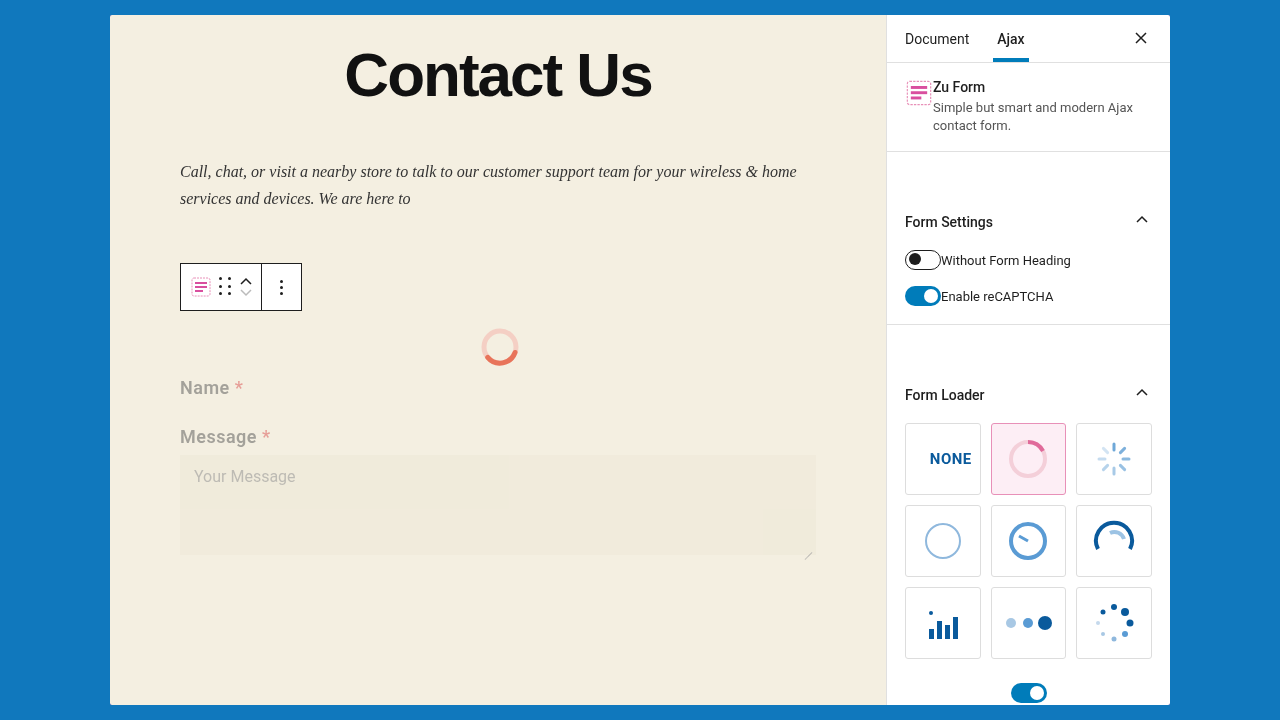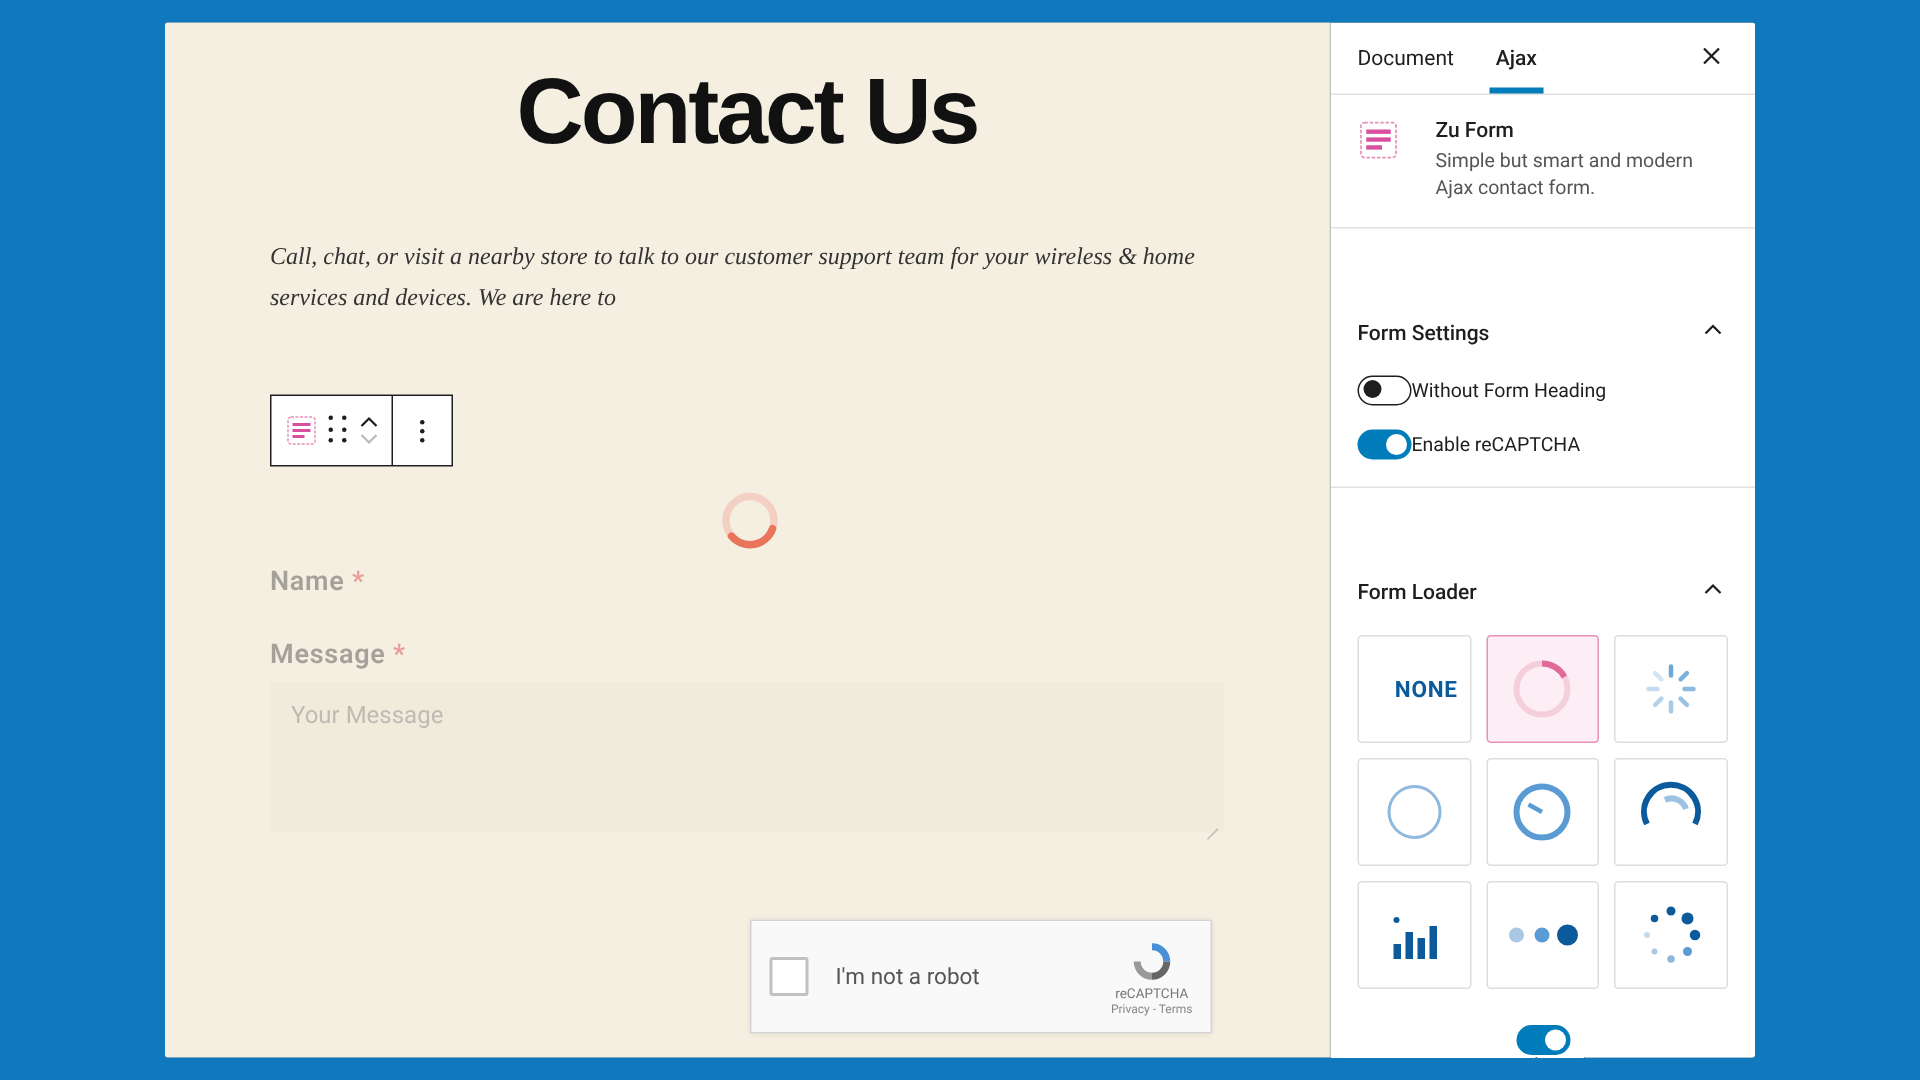--- a/index.html
+++ b/index.html
@@ -10,21 +10,21 @@
     height: 720px;
     overflow: hidden;
     position: relative;
   }
   .app-frame {
     position: absolute;
     left: 110px;
     top: 15px;
     width: 1060px;
     height: 690px;
-    background: #a3a3a3;
+    background: #4c1d95;
     display: flex;
     border-radius: 2px;
     overflow: hidden;
   }
   .editor {
     flex: 1;
     background: #f4efe1;
     position: relative;
     overflow: hidden;
   }
@@ -197,21 +197,21 @@
   .sb-close {
     margin-left:auto;
     font-size:18px;
     color:#1e1e1e;
     cursor:pointer;
     padding:4px;
   }
   .sb-block-header {
     display:flex;
     padding: 16px 18px;
-    gap: 24px;
+    gap: 0;
     border-bottom:1px solid #e0e0e0;
   }
   .sb-block-icon {
     width:28px;height:28px;flex-shrink:0;
   }
   .sb-block-title { font-size:14px; font-weight:500; color:#1e1e1e; }
   .sb-block-desc { font-size:13px; color:#555; margin-top:4px; line-height:1.4; }
   
   .sb-section {
     border-bottom:1px solid #e0e0e0;
@@ -331,33 +331,20 @@
       <div style="height:20px"></div>
       <div class="field-label">
         <span>Message</span> <span class="req">*</span>
       </div>
       <div class="textarea-wrap">
         <textarea class="textarea" placeholder="Your Message" style=""></textarea>
         <div class="textarea-resize"></div>
       </div>
     </div>
 
-    <div class="recaptcha">
-      <div class="recaptcha-check"></div>
-      <div class="recaptcha-label">I'm not a robot</div>
-      <div class="recaptcha-logo">
-        <svg viewBox="0 0 32 32">
-            <path d="M16 3 A13 13 0 0 1 29 16 L24 16 A8 8 0 0 0 16 8 Z" fill="#4a90d9"></path>
-            <path d="M29 16 A13 13 0 0 1 16 29 L16 24 A8 8 0 0 0 24 16 Z" fill="#666"></path>
-            <path d="M16 29 A13 13 0 0 1 3 16 L8 16 A8 8 0 0 0 16 24 Z" fill="#999"></path>
-          </svg>
-        <div>reCAPTCHA</div>
-        <div class="recaptcha-links">Privacy - Terms</div>
-      </div>
-    </div>
   </div>
 
   <div class="sidebar">
     <div class="sb-tabs">
       <div class="sb-tab">Document</div>
       <div class="sb-tab active">Ajax</div>
       <div class="sb-close">
         <svg width="14" height="14" viewBox="0 0 14 14">
             <path d="M2 2 L12 12 M12 2 L2 12" stroke="#1e1e1e" stroke-width="1.5"></path>
           </svg>

